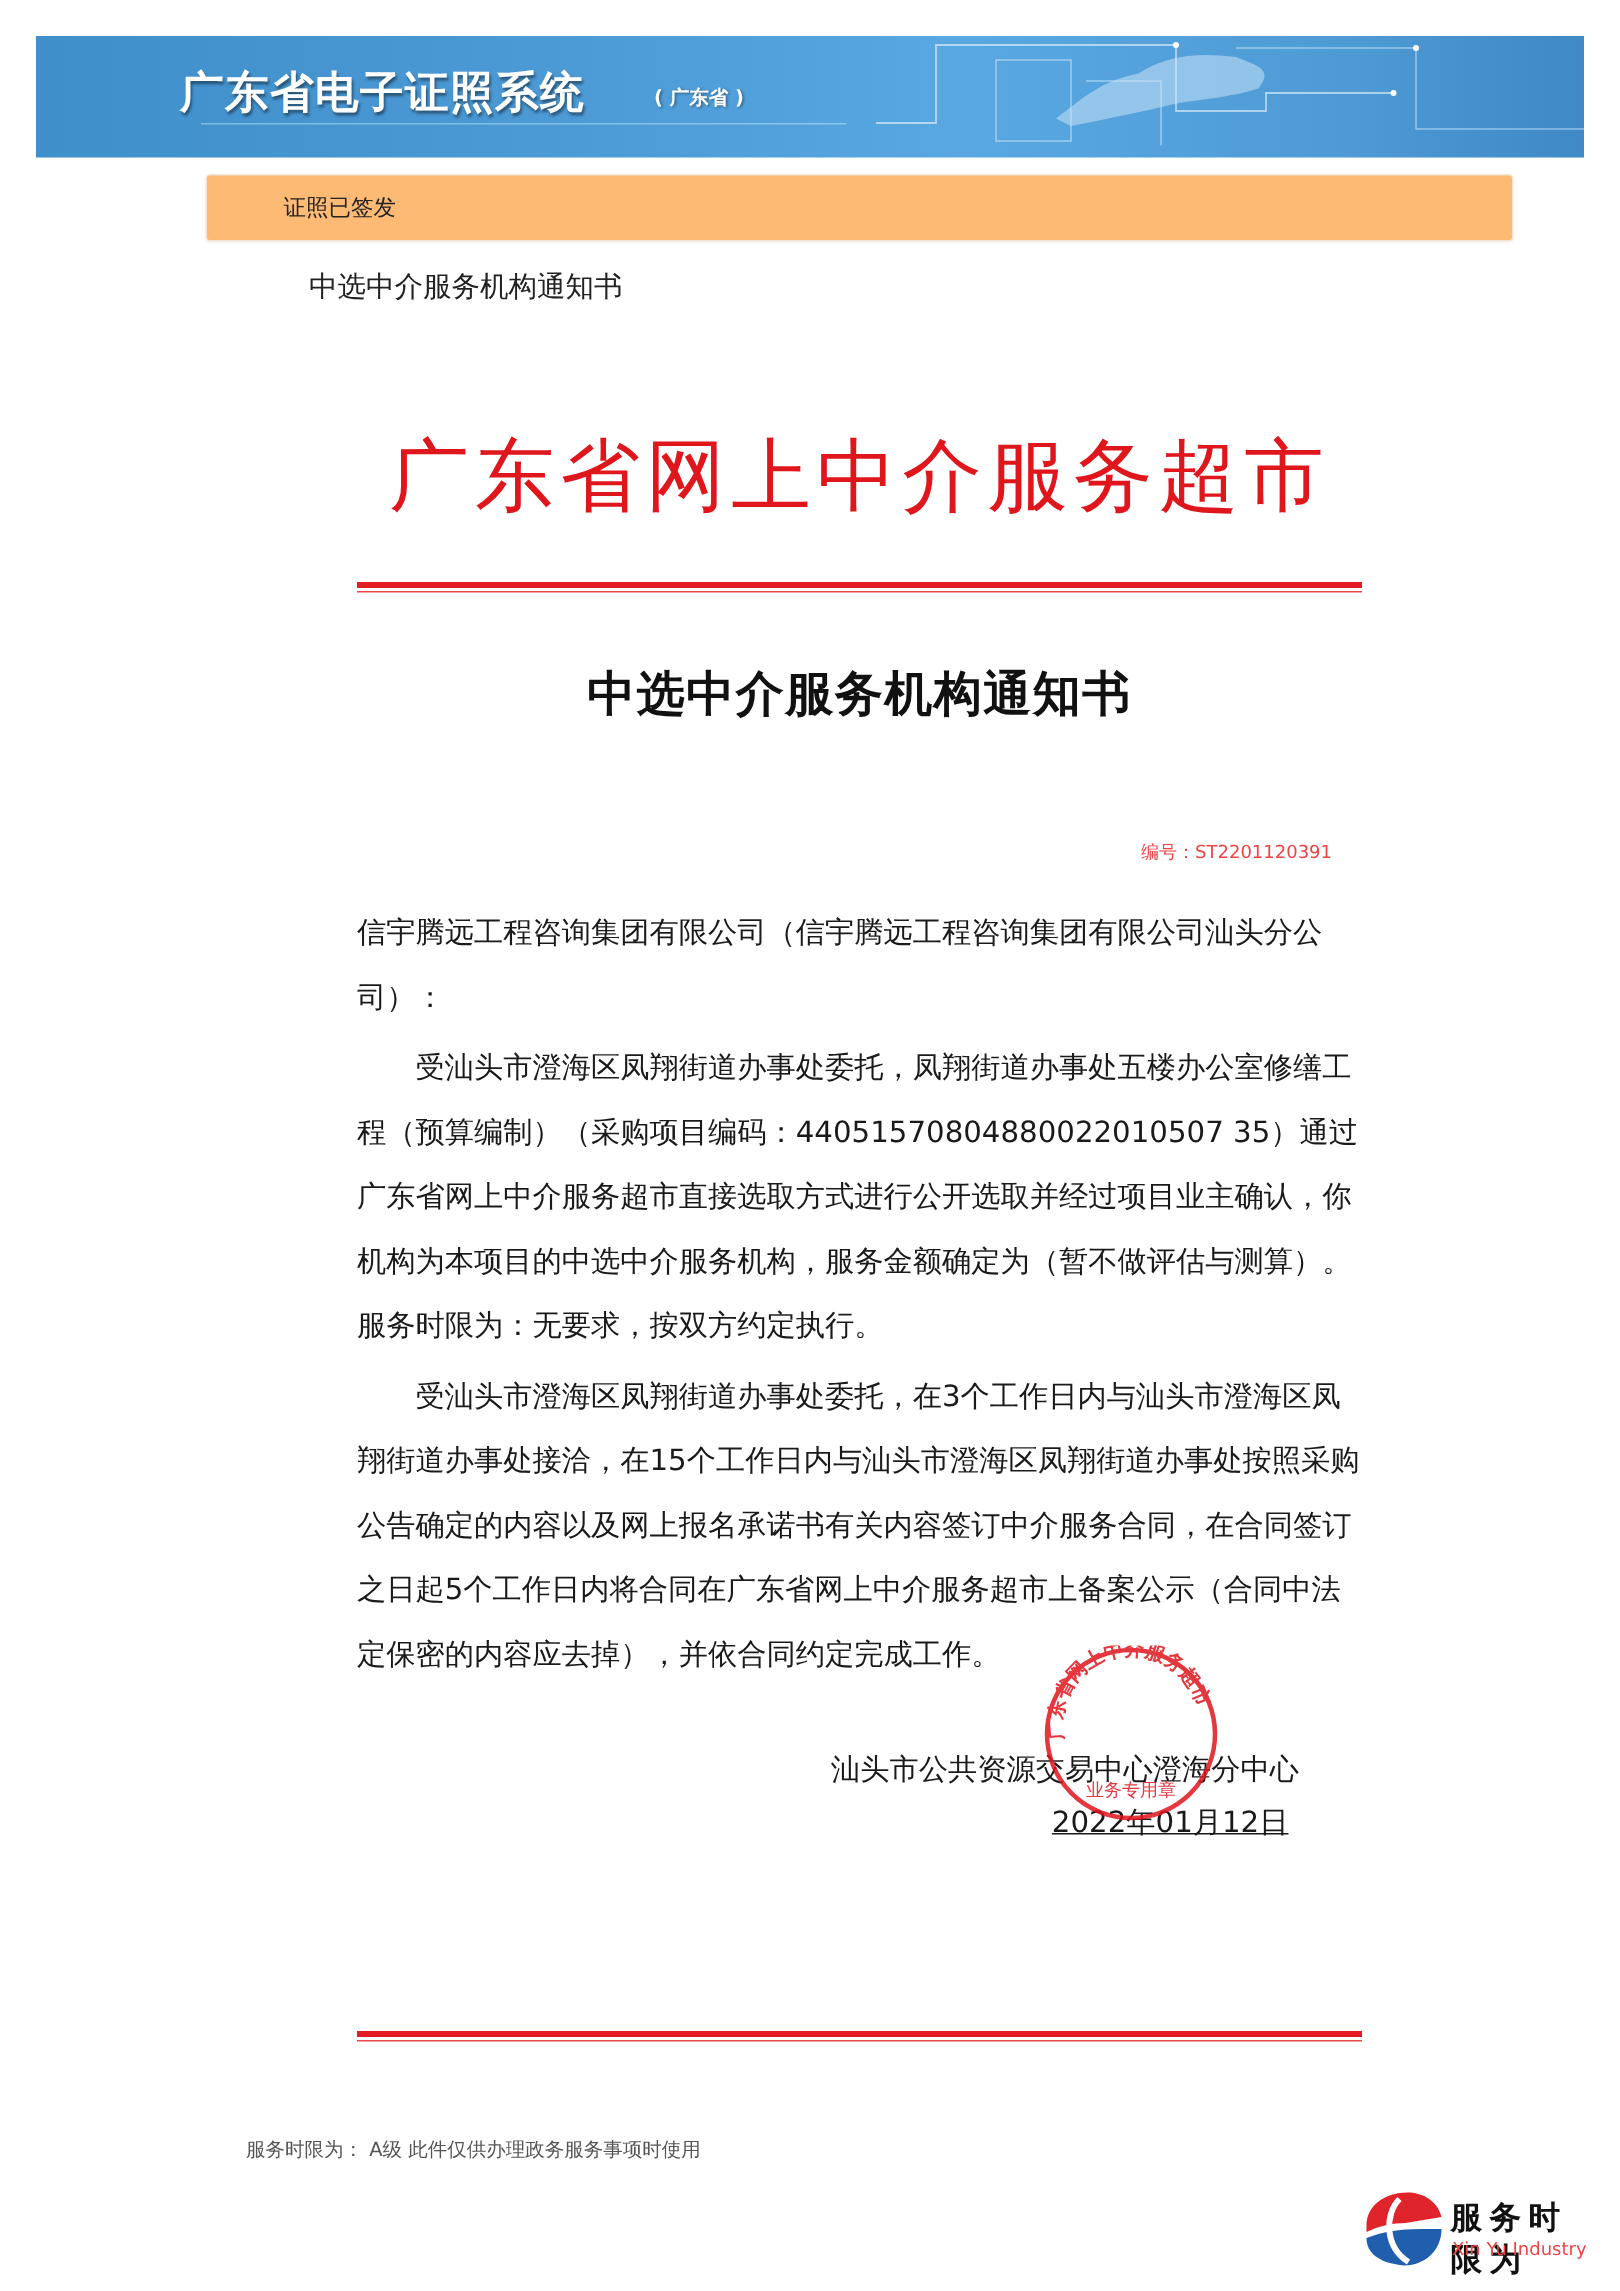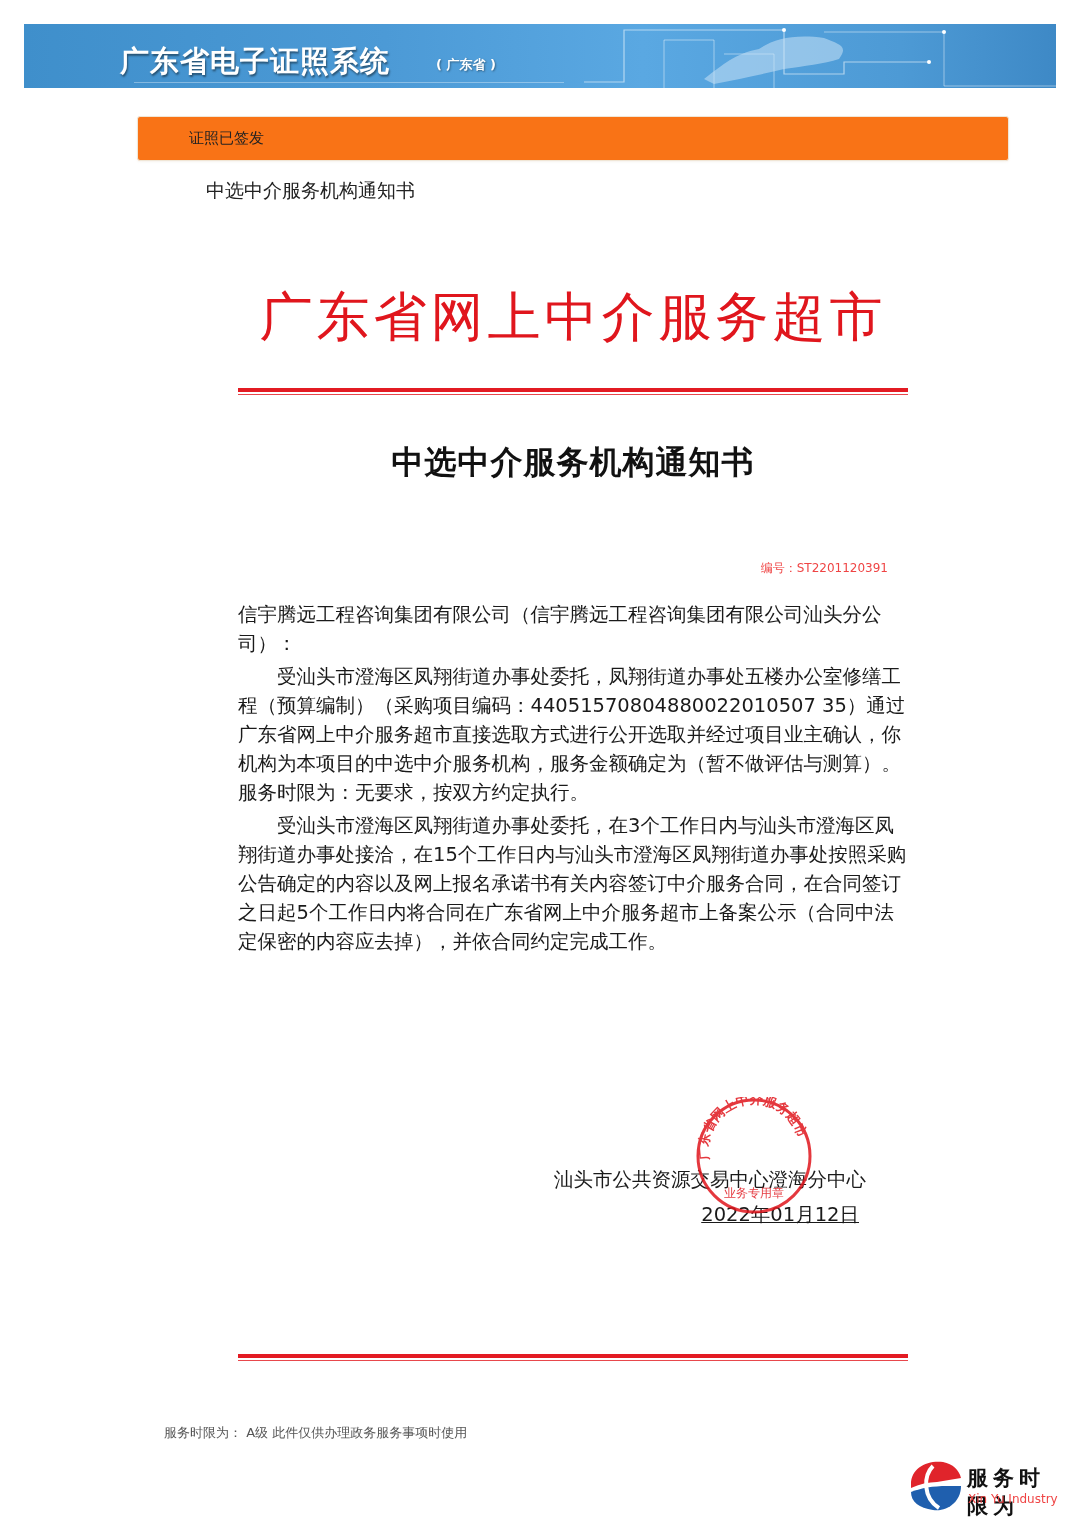--- a/index.html
+++ b/index.html
@@ -14,21 +14,21 @@
       overflow: hidden;
       font-family: "DejaVu Sans", "Liberation Sans", sans-serif;
       color: #1a1a1a;
     }
     
     .banner {
       position: absolute;
       left: 24px;
       top: 24px;
       width: 1032px;
-      height: 64px;
+      height: 81px;
       background: linear-gradient(90deg, #3f8fcb 0%, #4c9ad6 35%, #5aa8e2 60%, #4d9ad5 85%, #3e89c6 100%);
       overflow: hidden;
     }
     .banner .title {
       position: absolute;
       left: 96px;
       top: 18px;
       font-size: 29px;
       font-weight: bold;
       color: #ffffff;
@@ -59,21 +59,21 @@
     }
     
     .status-box {
       position: absolute;
       left: 137px;
       top: 116px;
       width: 870px;
       height: 43px;
       border: 1px solid #f0e6d6;
       border-radius: 3px;
-      background: #f97316;
+      background: #fdba74;
       box-shadow: 0 1px 2px rgba(200,180,150,0.15);
     }
     .status-box .label {
       position: absolute;
       left: 51px;
       top: 12px;
       font-size: 15px;
       color: #222;
     }
     .doc-name {
@@ -127,21 +127,21 @@
       font-size: 12px;
       color: #ef4444;
       margin-top: 32px;
     }
     .body-text {
       position: absolute;
       left: 238px;
       top: 600px;
       width: 670px;
       font-size: 19.5px;
-      line-height: 29px;
+      line-height: 43px;
       color: #1a1a1a;
     }
     .body-text p {
       margin: 0;
     }
     .body-text p.indent {
       text-indent: 2em;
       margin-top: 4px;
     }
     .signer {

